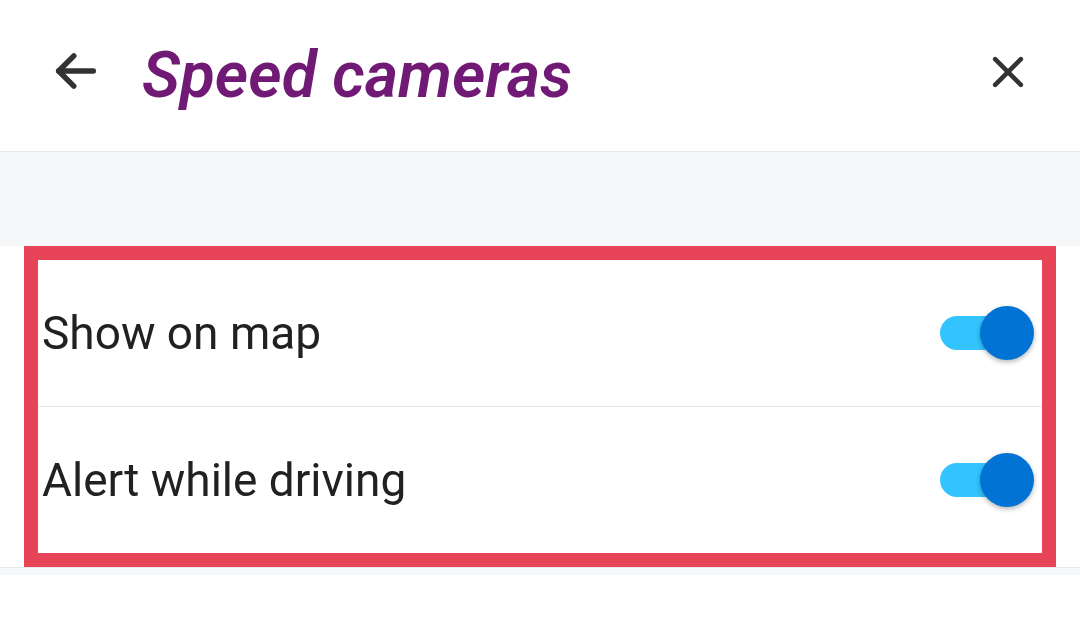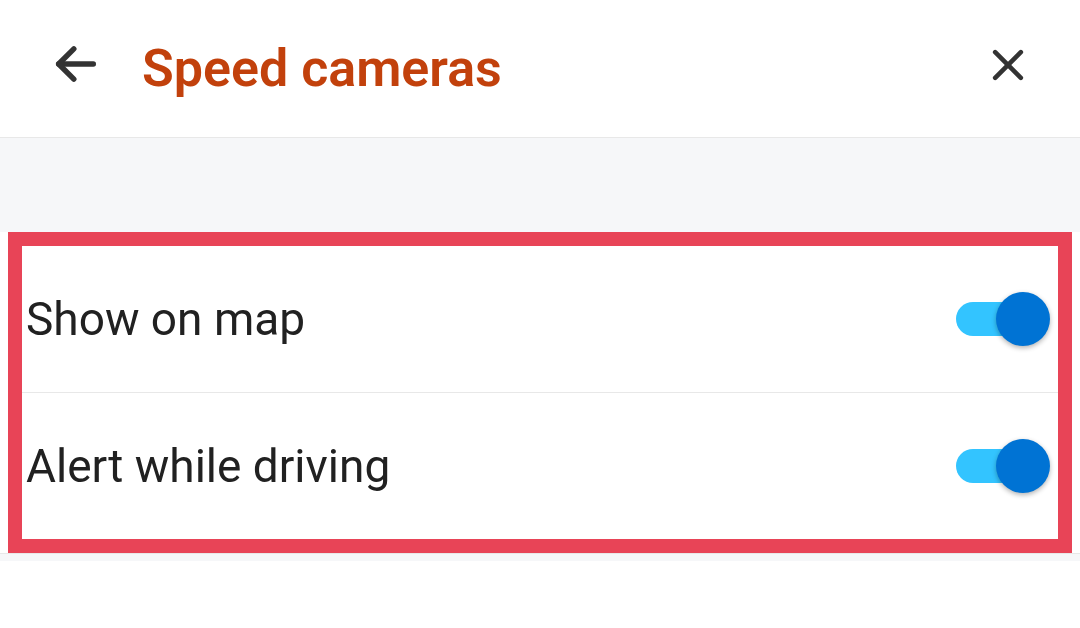--- a/index.html
+++ b/index.html
@@ -23,40 +23,41 @@
     }
     .back-arrow {
       font-size: 52px;
       font-weight: 400;
       color: #333333;
       cursor: pointer;
       margin-right: 40px;
       line-height: 1;
     }
     .header-title {
-      font-size: 52px;
+      font-size: 64px;
       font-weight: 600;
-      color: #c2410c;
+      color: #701a75;
+      font-style: italic;
     }
     .close-button {
       position: absolute;
       right: 50px;
       font-size: 48px;
       font-weight: 300;
       color: #333333;
       cursor: pointer;
       line-height: 1;
     }
     .separator-band {
       height: 95px;
       background: #f6f7f9;
       border-top: 1px solid #e8e8e8;
     }
     .highlighted-box {
-      margin: 0 8px;
+      margin: 0 24px;
       border: 14px solid #e84457;
       background: #ffffff;
     }
     .setting-row {
       display: flex;
       align-items: center;
       justify-content: space-between;
       padding: 46px 6px 46px 4px;
       border-bottom: 1px solid #e8e8e8;
     }

